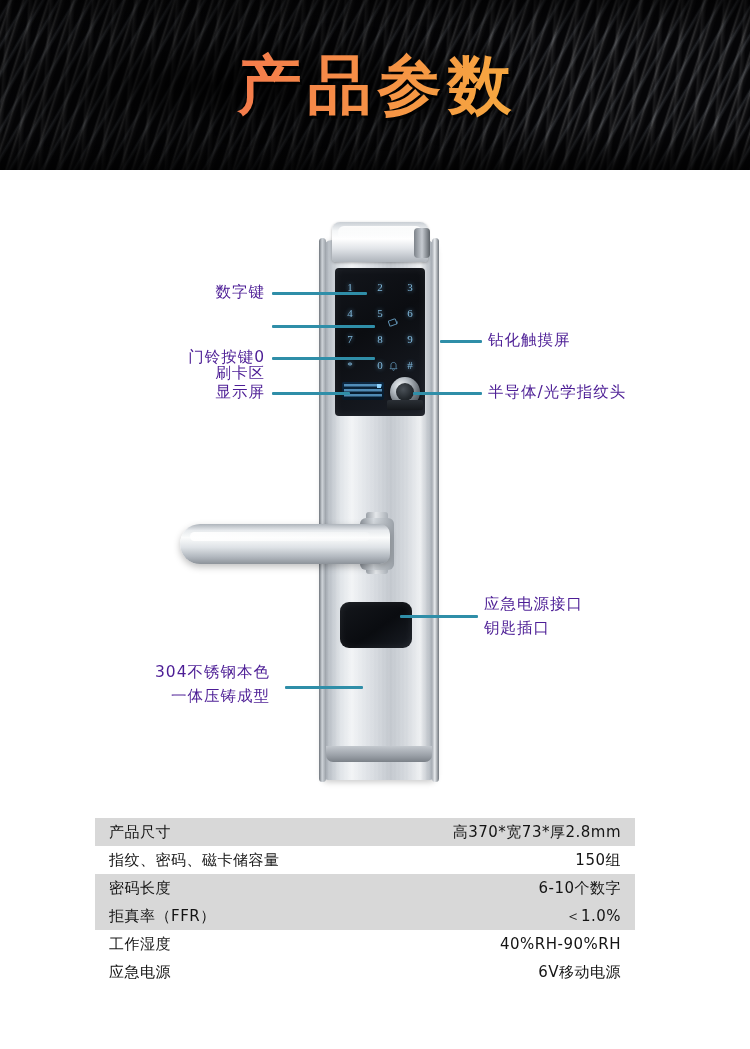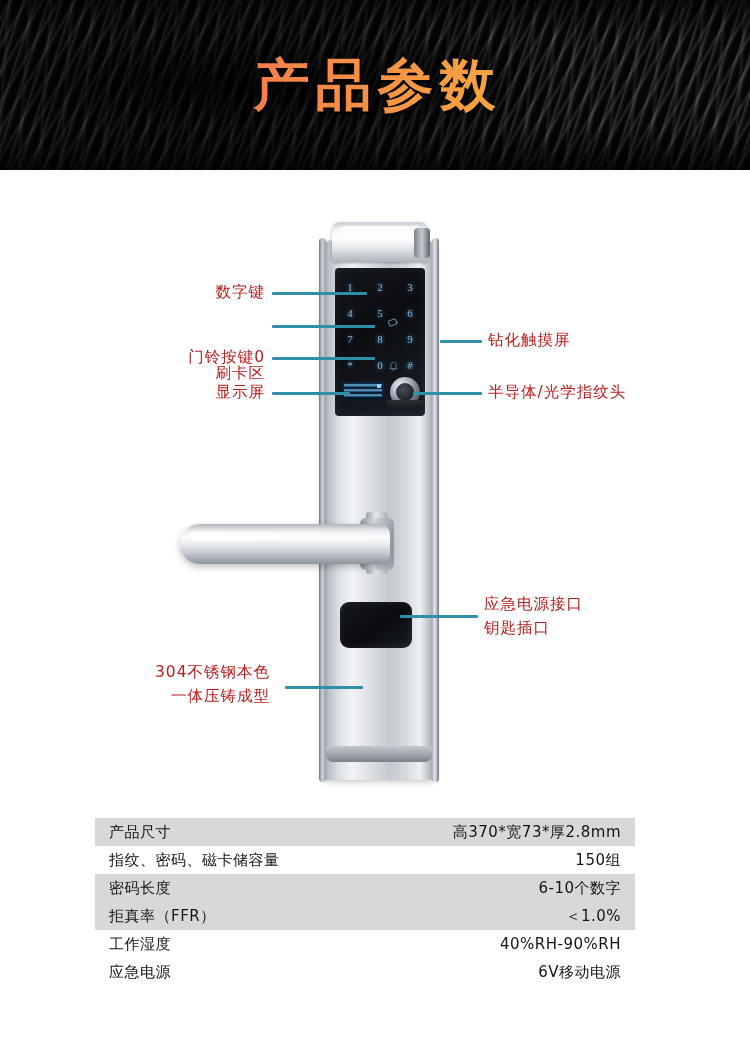--- a/index.html
+++ b/index.html
@@ -70,21 +70,21 @@
     background:
       radial-gradient(ellipse 60% 70% at 28% 50%, rgba(0,0,0,0.80) 0%, rgba(0,0,0,0.25) 55%, rgba(0,0,0,0) 80%),
       linear-gradient(to bottom, rgba(0,0,0,0.55) 0%, rgba(0,0,0,0) 22%, rgba(0,0,0,0) 74%, rgba(0,0,0,0.75) 100%);
   }
   .banner-title {
     position: absolute;
     left: 5px; right: 0;
     top: 37px;
     text-align: center;
     font-family: "DejaVu Sans", "Liberation Sans", sans-serif;
-    font-size: 56px;
+    font-size: 64px;
     font-weight: 700;
     letter-spacing: 6px;
     line-height: 96px;
     background: linear-gradient(100deg, #f05a4a 0%, #f4704f 22%, #f68f46 48%, #f5ad3e 72%, #f6c93f 100%);
     -webkit-background-clip: text;
     background-clip: text;
     color: transparent;
     -webkit-text-fill-color: transparent;
     filter: drop-shadow(2px 3px 0 rgba(0,0,0,0.75)) drop-shadow(0 0 14px rgba(0,0,0,0.9));
     white-space: nowrap;
@@ -287,21 +287,21 @@
     width: 106px; height: 16px;
     border-radius: 0 0 7px 7px;
     background: linear-gradient(to bottom, #c3c8ce, #9aa0a7 60%, #7b8188);
   }
 
   
   .anno {
     position: absolute;
     font-size: 15.5px;
     line-height: 22px;
-    color: #b91c1c;
+    color: #4c1d95;
     letter-spacing: 1px;
     white-space: nowrap;
     font-family: "DejaVu Sans", "Liberation Sans", sans-serif;
   }
   .anno.r-align { text-align: right; }
   .leader {
     position: absolute;
     height: 3px;
     background: #2f8ea8;
     border-radius: 1px;

